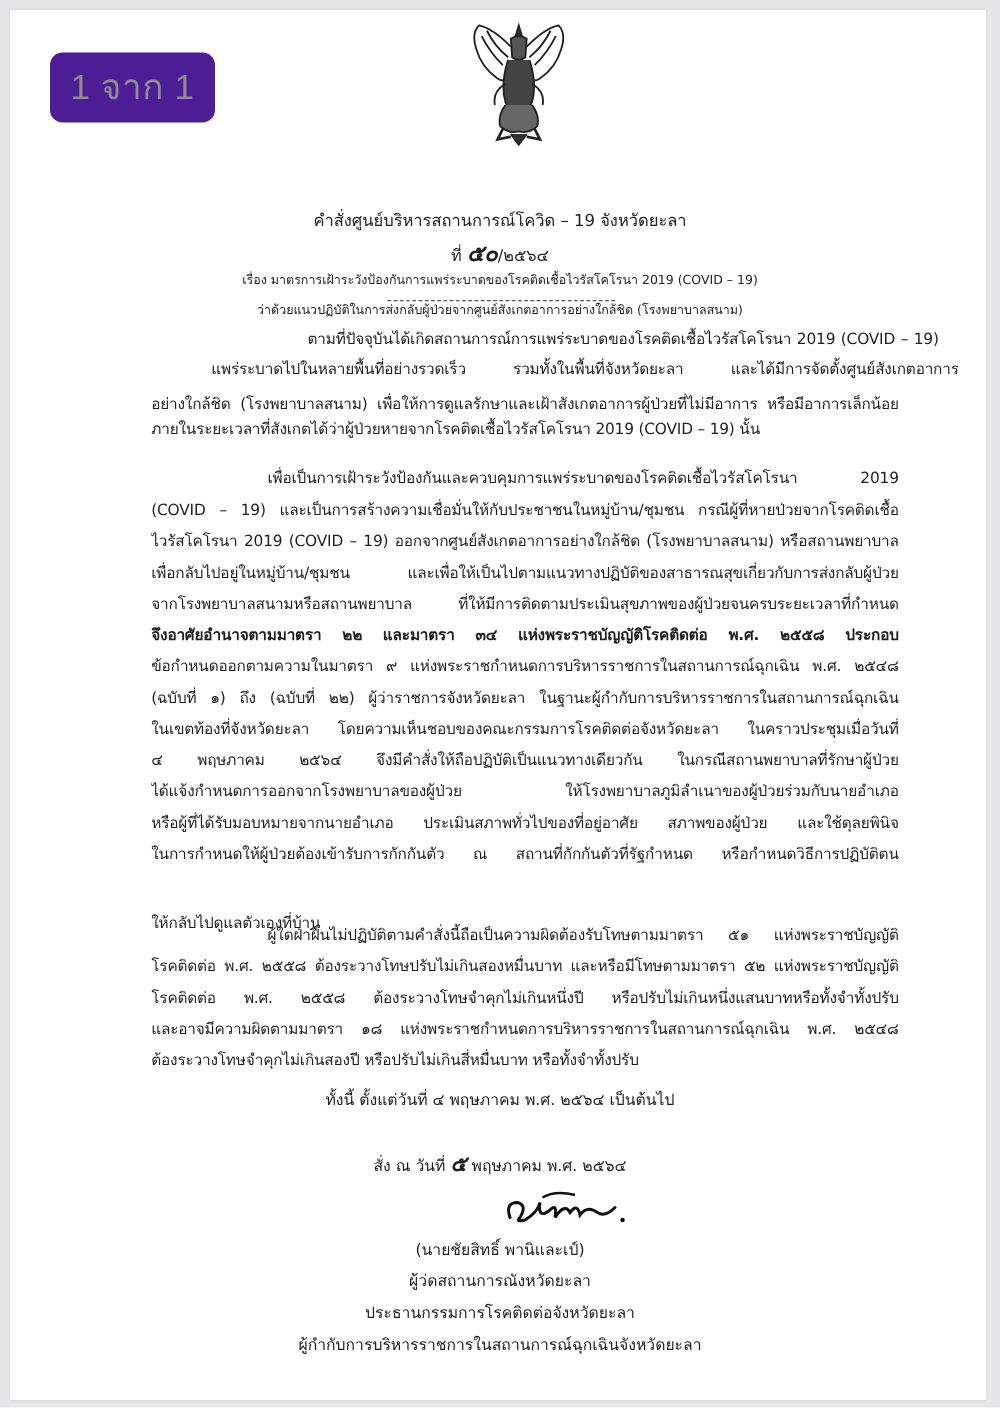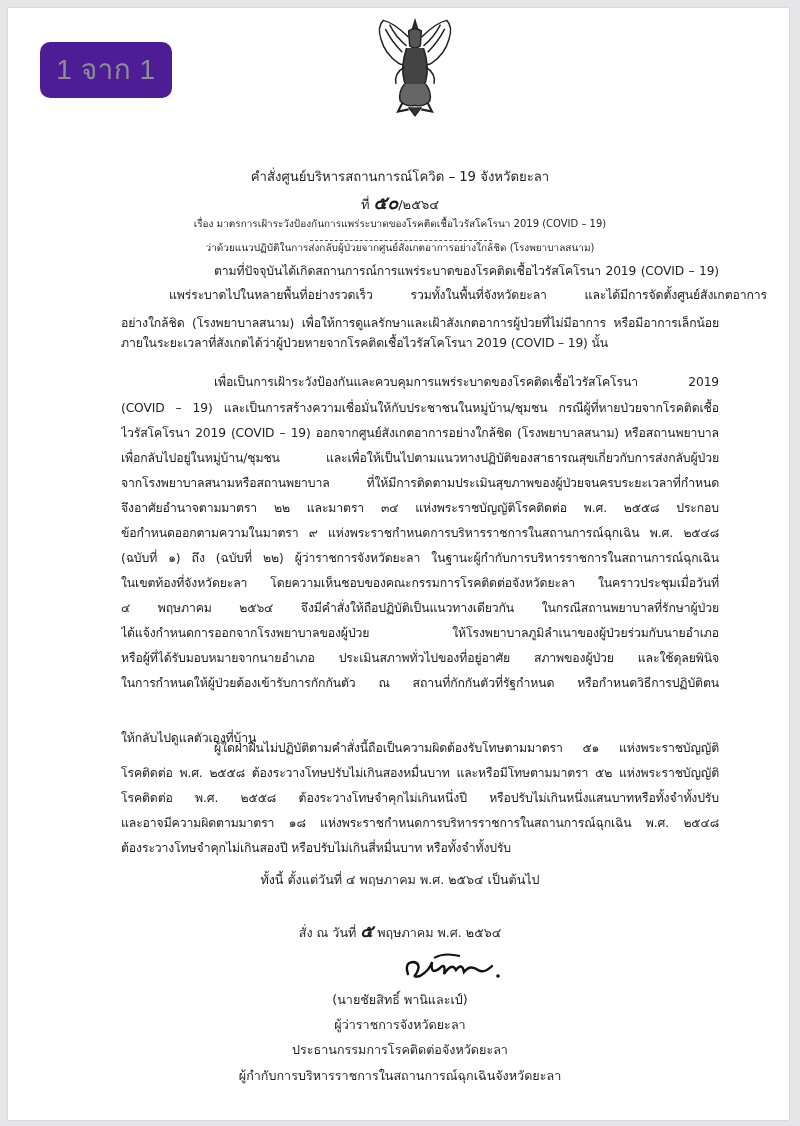--- a/index.html
+++ b/index.html
@@ -66,31 +66,31 @@
 
 <div class="hdr" style="top:133px;">คำสั่งศูนย์บริหารสถานการณ์โควิด – 19 จังหวัดยะลา</div>
 <div class="hdr order-no" style="top:155px;">
   <span>ที่</span>
   <span class="handwritten">๕๐</span><span>/๒๕๖๔</span>
 </div>
 <div class="hdr hdr-small" style="top:183px;">เรื่อง  มาตรการเฝ้าระวังป้องกันการแพร่ระบาดของโรคติดเชื้อไวรัสโคโรนา 2019 (COVID – 19)</div>
 <div class="hdr hdr-small" style="top:207px;">ว่าด้วยแนวปฏิบัติในการส่งกลับผู้ป่วยจากศูนย์สังเกตอาการอย่างใกล้ชิด (โรงพยาบาลสนาม)</div>
 <div class="divider"></div>
 
-<div class="line indent" style="top:261px;">ตามที่ปัจจุบันได้เกิดสถานการณ์การแพร่ระบาดของโรคติดเชื้อไวรัสโคโรนา 2019 (COVID – 19)</div>
+<div class="line indent" style="top:261px;margin-left:32px;">ตามที่ปัจจุบันได้เกิดสถานการณ์การแพร่ระบาดของโรคติดเชื้อไวรัสโคโรนา 2019 (COVID – 19)</div>
 <div class="line" style="top:285px;margin-left:48px;">แพร่ระบาดไปในหลายพื้นที่อย่างรวดเร็ว รวมทั้งในพื้นที่จังหวัดยะลา และได้มีการจัดตั้งศูนย์สังเกตอาการ</div>
 <div class="line" style="top:313px;">อย่างใกล้ชิด (โรงพยาบาลสนาม) เพื่อให้การดูแลรักษาและเฝ้าสังเกตอาการผู้ป่วยที่ไม่มีอาการ หรือมีอาการเล็กน้อย</div>
 <div class="line last" style="top:333px;">ภายในระยะเวลาที่สังเกตได้ว่าผู้ป่วยหายจากโรคติดเชื้อไวรัสโคโรนา 2019  (COVID – 19) นั้น</div>
 
 <div class="line indent" style="top:372px;">เพื่อเป็นการเฝ้าระวังป้องกันและควบคุมการแพร่ระบาดของโรคติดเชื้อไวรัสโคโรนา 2019</div>
 <div class="line" style="top:398px;">(COVID – 19)  และเป็นการสร้างความเชื่อมั่นให้กับประชาชนในหมู่บ้าน/ชุมชน กรณีผู้ที่หายป่วยจากโรคติดเชื้อ</div>
 <div class="line" style="top:423px;">ไวรัสโคโรนา 2019 (COVID – 19)  ออกจากศูนย์สังเกตอาการอย่างใกล้ชิด (โรงพยาบาลสนาม) หรือสถานพยาบาล</div>
 <div class="line" style="top:448px;">เพื่อกลับไปอยู่ในหมู่บ้าน/ชุมชน และเพื่อให้เป็นไปตามแนวทางปฏิบัติของสาธารณสุขเกี่ยวกับการส่งกลับผู้ป่วย</div>
 <div class="line" style="top:473px;">จากโรงพยาบาลสนามหรือสถานพยาบาล ที่ให้มีการติดตามประเมินสุขภาพของผู้ป่วยจนครบระยะเวลาที่กำหนด</div>
-<div class="line" style="top:498px;">จึงอาศัยอำนาจตามมาตรา ๒๒ และมาตรา ๓๔ แห่งพระราชบัญญัติโรคติดต่อ พ.ศ. ๒๕๕๘ ประกอบ</div>
+<div class="line" style="top:498px;font-weight:bold;">จึงอาศัยอำนาจตามมาตรา ๒๒ และมาตรา ๓๔ แห่งพระราชบัญญัติโรคติดต่อ พ.ศ. ๒๕๕๘ ประกอบ</div>
 <div class="line" style="top:523px;">ข้อกำหนดออกตามความในมาตรา ๙ แห่งพระราชกำหนดการบริหารราชการในสถานการณ์ฉุกเฉิน พ.ศ. ๒๕๔๘</div>
 <div class="line" style="top:548px;">(ฉบับที่ ๑) ถึง (ฉบับที่ ๒๒) ผู้ว่าราชการจังหวัดยะลา ในฐานะผู้กำกับการบริหารราชการในสถานการณ์ฉุกเฉิน</div>
 <div class="line" style="top:573px;">ในเขตท้องที่จังหวัดยะลา โดยความเห็นชอบของคณะกรรมการโรคติดต่อจังหวัดยะลา ในคราวประชุมเมื่อวันที่</div>
 <div class="line" style="top:598px;">๔ พฤษภาคม ๒๕๖๔ จึงมีคำสั่งให้ถือปฏิบัติเป็นแนวทางเดียวกัน ในกรณีสถานพยาบาลที่รักษาผู้ป่วย</div>
 <div class="line" style="top:623px;">ได้แจ้งกำหนดการออกจากโรงพยาบาลของผู้ป่วย ให้โรงพยาบาลภูมิลำเนาของผู้ป่วยร่วมกับนายอำเภอ</div>
 <div class="line" style="top:648px;">หรือผู้ที่ได้รับมอบหมายจากนายอำเภอ ประเมินสภาพทั่วไปของที่อยู่อาศัย สภาพของผู้ป่วย และใช้ดุลยพินิจ</div>
 <div class="line" style="top:673px;">ในการกำหนดให้ผู้ป่วยต้องเข้ารับการกักกันตัว ณ สถานที่กักกันตัวที่รัฐกำหนด หรือกำหนดวิธีการปฏิบัติตน</div>
 <div class="line last" style="top:728px;">ให้กลับไปดูแลตัวเองที่บ้าน</div>
 
 <div class="line indent" style="top:738px;">ผู้ใดฝ่าฝืนไม่ปฏิบัติตามคำสั่งนี้ถือเป็นความผิดต้องรับโทษตามมาตรา ๕๑ แห่งพระราชบัญญัติ</div>
@@ -107,15 +107,15 @@
   <span>พฤษภาคม พ.ศ. ๒๕๖๔</span>
 </div>
 
 <svg class="signature" viewBox="0 0 110 40">
   <path d="M8 26 Q4 14 14 14 Q22 16 16 26 Q12 30 20 28 Q30 22 32 14 Q30 28 40 20 Q46 14 44 26 Q52 14 56 22 Q62 14 64 24 Q70 16 78 22 Q84 26 92 18" fill="none" stroke="#111" stroke-width="2.4" stroke-linecap="round"></path>
   <path d="M34 10 Q44 4 60 8" fill="none" stroke="#111" stroke-width="2"></path>
   <circle cx="98" cy="28" r="1.8" fill="#111"></circle>
 </svg>
 
 <div class="center" style="top:990px;">(นายชัยสิทธิ์  พานิและเป์)</div>
-<div class="center" style="top:1015px;">ผู้ว่าราชการจังหวัดยะลา</div>
+<div class="center" style="top:1015px;">ผู้ว่ดสถานการณังหวัดยะลา</div>
 <div class="center" style="top:1040px;">ประธานกรรมการโรคติดต่อจังหวัดยะลา</div>
 <div class="center" style="top:1066px;">ผู้กำกับการบริหารราชการในสถานการณ์ฉุกเฉินจังหวัดยะลา</div>
 
 </body></html>

